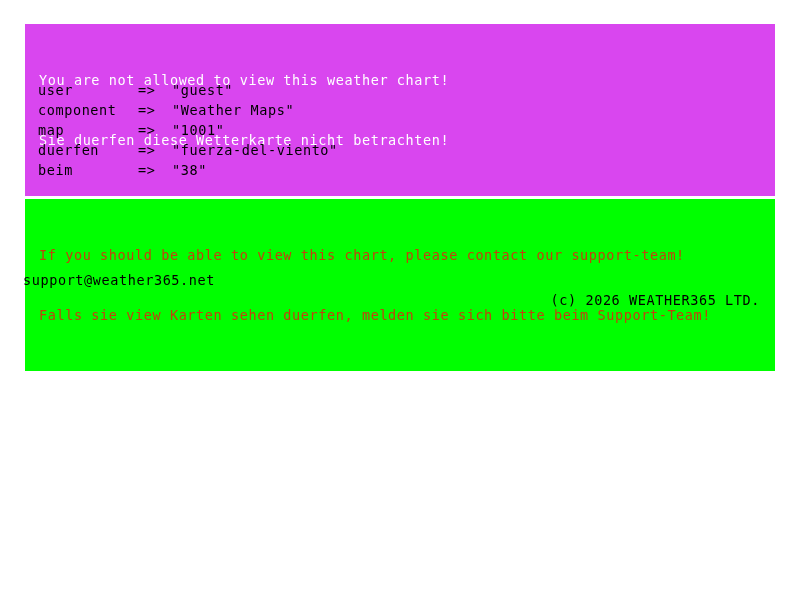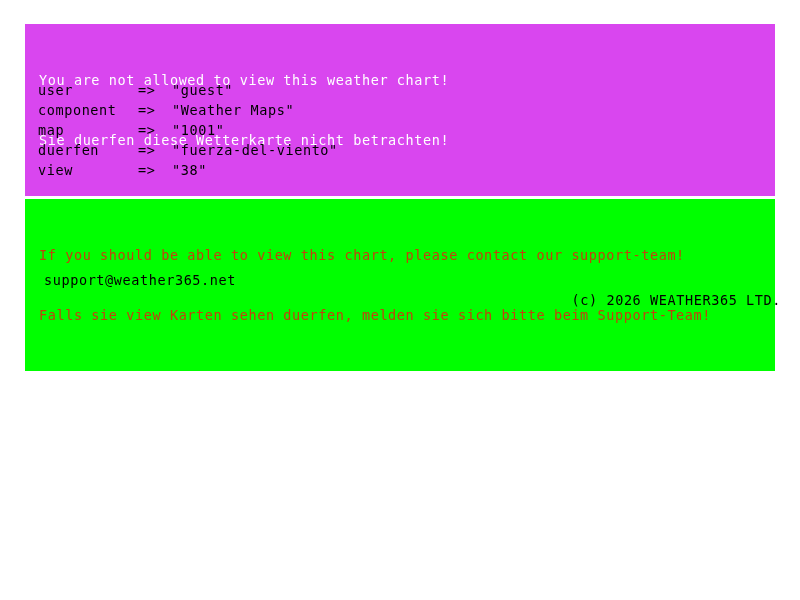--- a/index.html
+++ b/index.html
@@ -62,21 +62,21 @@
   }
   .param-arrow {
     display: inline-block;
     width: 34px;
   }
   .param-val {
     display: inline-block;
   }
   .footer {
     position: absolute;
-    left: 44px;
+    left: 23px;
     top: 250px;
     width: 737px;
     font-size: 13.5px;
     line-height: 20px;
     letter-spacing: 0.6px;
     white-space: pre;
   }
   .footer-left {
     float: left;
   }
@@ -94,21 +94,21 @@
   <div class="banner banner-error">
     <span class="banner-line">You are not allowed to view this weather chart!</span>
     <span class="banner-line">Sie duerfen diese Wetterkarte nicht betrachten!</span>
   </div>
 
   <div class="params">
     <span class="param-row"><span class="param-key">user</span><span class="param-arrow">=&gt;</span><span class="param-val">"guest"</span></span>
     <span class="param-row"><span class="param-key">component</span><span class="param-arrow">=&gt;</span><span class="param-val">"Weather Maps"</span></span>
     <span class="param-row"><span class="param-key">map</span><span class="param-arrow">=&gt;</span><span class="param-val">"1001"</span></span>
     <span class="param-row"><span class="param-key">duerfen</span><span class="param-arrow">=&gt;</span><span class="param-val">"fuerza-del-viento"</span></span>
-    <span class="param-row"><span class="param-key">view</span><span class="param-arrow">=&gt;</span><span class="param-val">"38"</span></span>
+    <span class="param-row"><span class="param-key">beim</span><span class="param-arrow">=&gt;</span><span class="param-val">"38"</span></span>
   </div>
 
   <div class="banner banner-info">
     <span class="banner-line">If you should be able to view this chart, please contact our support-team!</span>
     <span class="banner-line">Falls sie view Karten sehen duerfen, melden sie sich bitte beim Support-Team!</span>
   </div>
 
   <div class="footer">
     <span class="footer-left">support@weather365.net</span>
     <span class="footer-right">(c) 2026 WEATHER365 LTD.</span>

